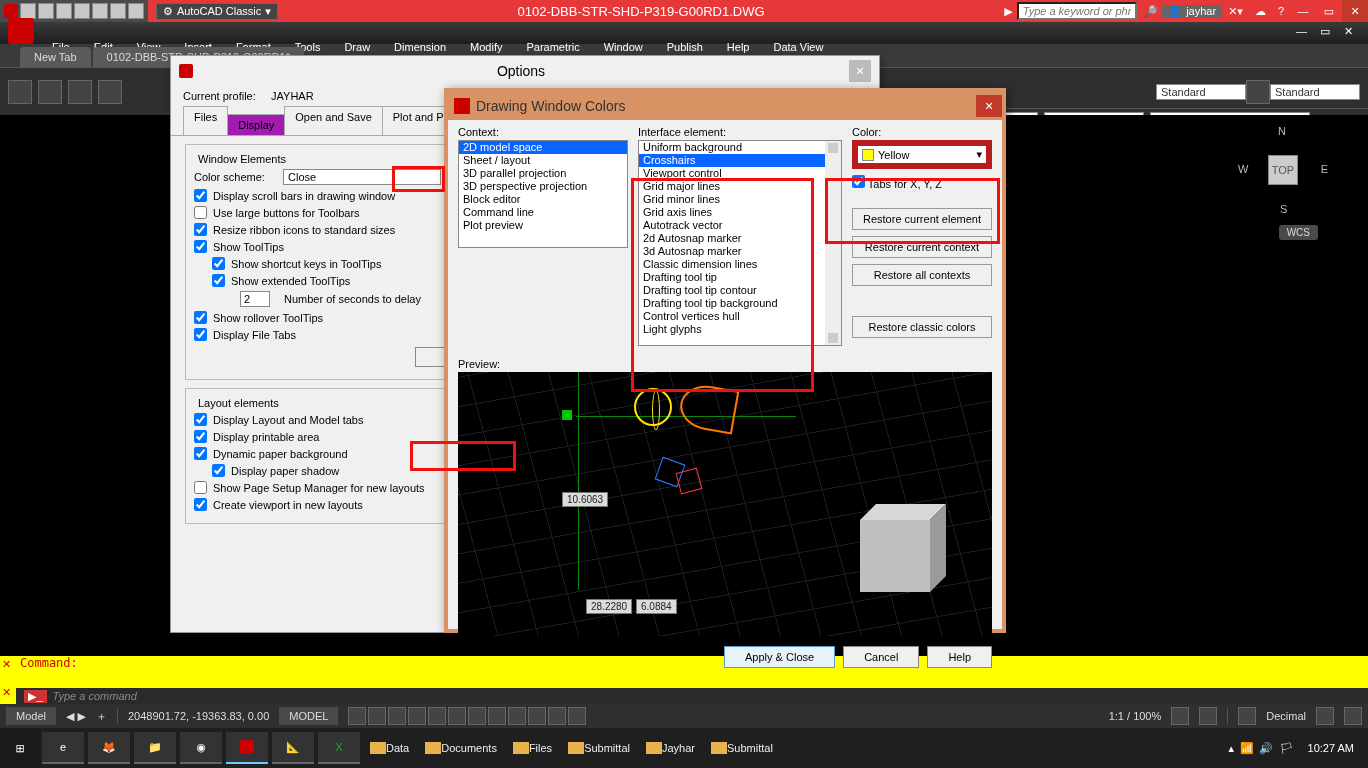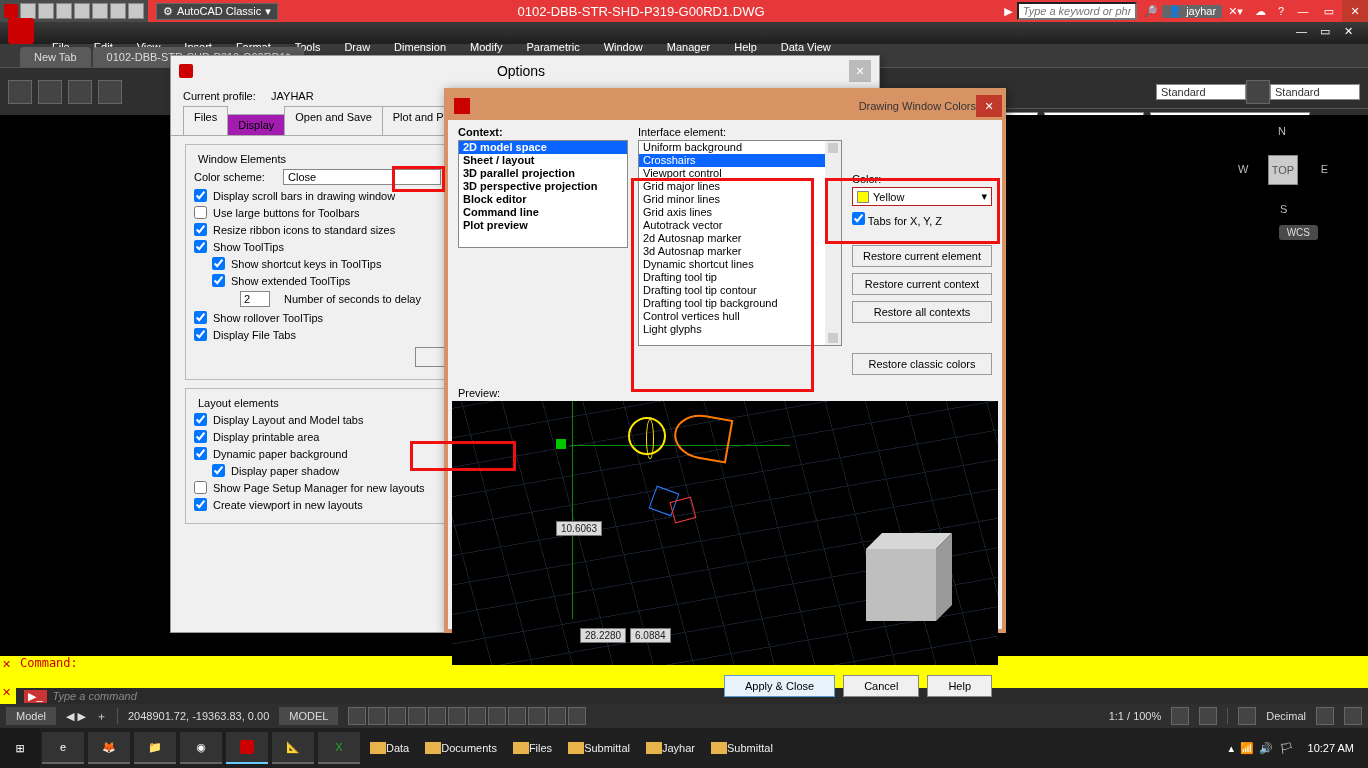--- a/index.html
+++ b/index.html
@@ -48,41 +48,41 @@
 .dlg-options .chk { width: 13px; height: 13px; }
 .dlg-options .indent1 { margin-left: 18px; }
 .dlg-options .num-input { width: 30px; border: 1px solid #888; padding: 1px 3px; margin-left: 46px; }
 .dlg-options .btn { padding: 3px 28px; border: 1px solid #888; background: #f0f0f0; }
 .color-scheme-combo { width: 158px; border: 1px solid #888; background: #fff; padding: 1px 4px; }
 
 
 .dlg-colors { position: absolute; top: 88px; left: 444px; width: 562px; height: 545px; background: #f0f0f0; border: 4px solid #D89365; z-index: 20; box-shadow: 2px 2px 10px rgba(0,0,0,.4); }
 .dlg-colors .c-title { height: 28px; background: #D89365; display: flex; align-items: center; color: #333; }
 .dlg-colors .c-title .ic { width: 16px; height: 16px; background: #cc0000; margin: 0 6px; }
-.dlg-colors .c-title .t { flex: 1; text-align: right; font-size: 11px; }
+.dlg-colors .c-title .t { flex: 1; text-align: left; font-size: 14px; }
 .dlg-colors .c-title .x { width: 26px; height: 22px; background: #c0392b; color: #fff; text-align: center; line-height: 22px; }
 .dlg-colors .c-body { display: flex; padding: 6px 10px; gap: 10px; }
-.dlg-colors .col-left { width: 170px; font-weight: bold; }
+.dlg-colors .col-left { width: 170px; }
 .dlg-colors .col-mid { width: 204px; }
-.dlg-colors .col-right { flex: 1; margin-top: 47px; }
+.dlg-colors .col-right { flex: 1; }
 .dlg-colors .listbox { border: 1px solid #888; background: #fff; height: 108px; overflow: hidden; font-size: 11px; }
 .dlg-colors .listbox.tall { height: 206px; position: relative; }
 .dlg-colors .listbox .it { padding: 0 4px; line-height: 13px; white-space: nowrap; }
 .dlg-colors .listbox .it.sel { background: #0a64ff; color: #fff; }
 .dlg-colors .listbox .sb { position: absolute; right: 0; top: 0; bottom: 0; width: 16px; background: #eee; }
 .dlg-colors .listbox .sb::before, .dlg-colors .listbox .sb::after { content: ""; position: absolute; left: 3px; width: 10px; height: 10px; background: #ccc; }
 .dlg-colors .listbox .sb::before { top: 2px; }
 .dlg-colors .listbox .sb::after { bottom: 2px; }
 .dlg-colors label { display: block; margin-bottom: 2px; }
-.dlg-colors .color-combo { width: 100%; border: 1px solid #b91c1c; background: #fff; padding: 2px 4px; display: flex; align-items: center; gap: 4px; }
+.dlg-colors .color-combo { width: 100%; border: 6px solid #b91c1c; background: #fff; padding: 2px 4px; display: flex; align-items: center; gap: 4px; }
 .dlg-colors .color-sw { width: 12px; height: 12px; background: #ffff00; border: 1px solid #888; }
 .dlg-colors .color-combo .dd { margin-left: auto; }
 .dlg-colors .rbtn { width: 100%; padding: 4px; border: 1px solid #999; background: #f0f0f0; margin-top: 6px; text-align: center; }
 .dlg-colors .preview-label { padding: 6px 10px 2px; }
-.dlg-colors .preview { margin: 0 4px; height: 264px; background: #000; position: relative; }
+.dlg-colors .preview { margin: 0 10px; height: 264px; background: #000; position: relative; }
 .dlg-colors .btn-row { display: flex; justify-content: flex-end; gap: 8px; padding: 10px; }
 .dlg-colors .btn-row .pbtn { padding: 4px 20px; border: 1px solid #888; background: #f0f0f0; }
 .dlg-colors .btn-row .pbtn.primary { background: #e7f2fb; border-color: #5b9bd5; }
 
 
 .hl { position: absolute; border: 3px solid #f01010; z-index: 30; pointer-events: none; }
 
 
 .cmd-area { position: absolute; bottom: 64px; left: 0; right: 0; height: 48px; background: #ffff00; }
 .cmd-area .line { color: #c00; font-family: Consolas, monospace; font-size: 12px; padding-left: 20px; }
@@ -166,21 +166,21 @@
       <span class="mi">Edit</span>
       <span class="mi">View</span>
       <span class="mi">Insert</span>
       <span class="mi">Format</span>
       <span class="mi">Tools</span>
       <span class="mi">Draw</span>
       <span class="mi">Dimension</span>
       <span class="mi">Modify</span>
       <span class="mi">Parametric</span>
       <span class="mi">Window</span>
-      <span class="mi">Manager</span>
+      <span class="mi">Publish</span>
       <span class="mi">Help</span>
       <span class="mi">Data View</span>
     </div>
   <div style="margin-left:auto;display:flex;gap:4px;padding-right:4px">
     <span class="win-btn" style="width:20px;height:16px">—</span>
     <span class="win-btn" style="width:20px;height:16px">▭</span>
     <span class="win-btn" style="width:20px;height:16px">✕</span>
   </div>
 </div>
 
@@ -337,21 +337,21 @@
       <div class="listbox tall" id="ie-list">
           <div class="it">Uniform background</div>
           <div class="it sel">Crosshairs</div>
           <div class="it">Viewport control</div>
           <div class="it">Grid major lines</div>
           <div class="it">Grid minor lines</div>
           <div class="it">Grid axis lines</div>
           <div class="it">Autotrack vector</div>
           <div class="it">2d Autosnap marker</div>
           <div class="it">3d Autosnap marker</div>
-          <div class="it">Dynamic shortcut lines</div>
+          <div class="it">Classic dimension lines</div>
           <div class="it">Drafting tool tip</div>
           <div class="it">Drafting tool tip contour</div>
           <div class="it">Drafting tool tip background</div>
           <div class="it">Control vertices hull</div>
           <div class="it">Light glyphs</div>
           <div class="sb"></div>
         </div>
     </div>
     <div class="col-right">
       <label>Color:</label>

